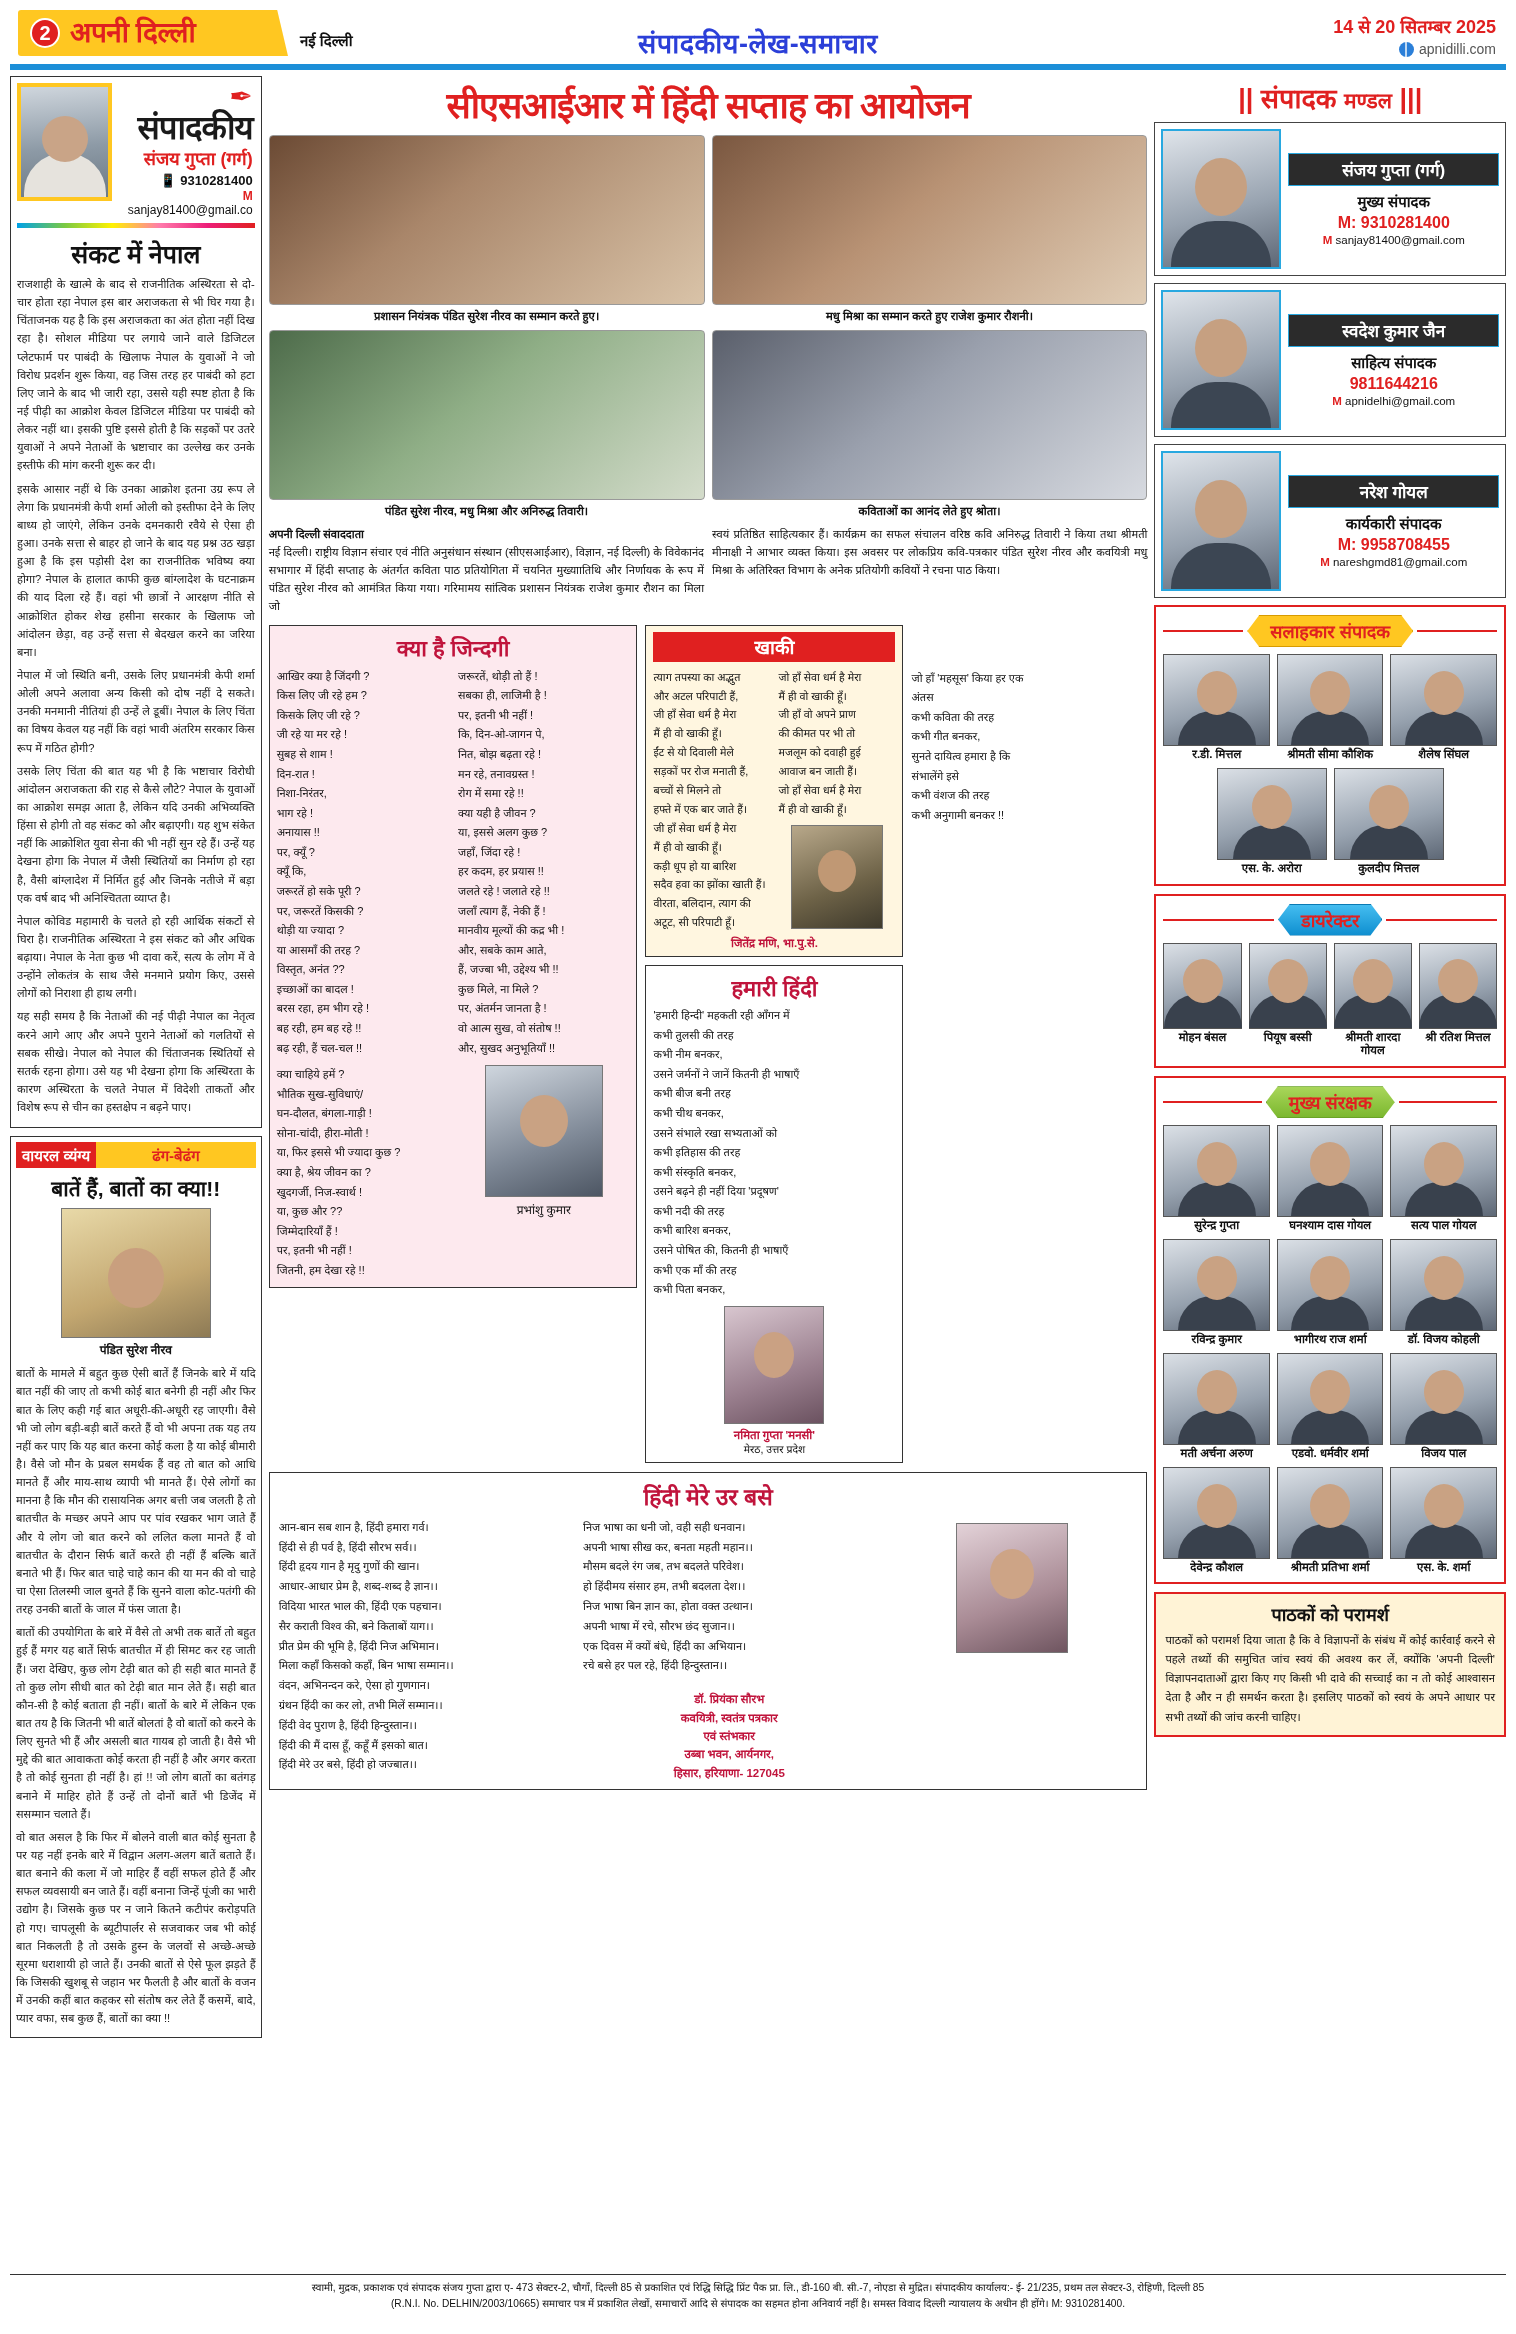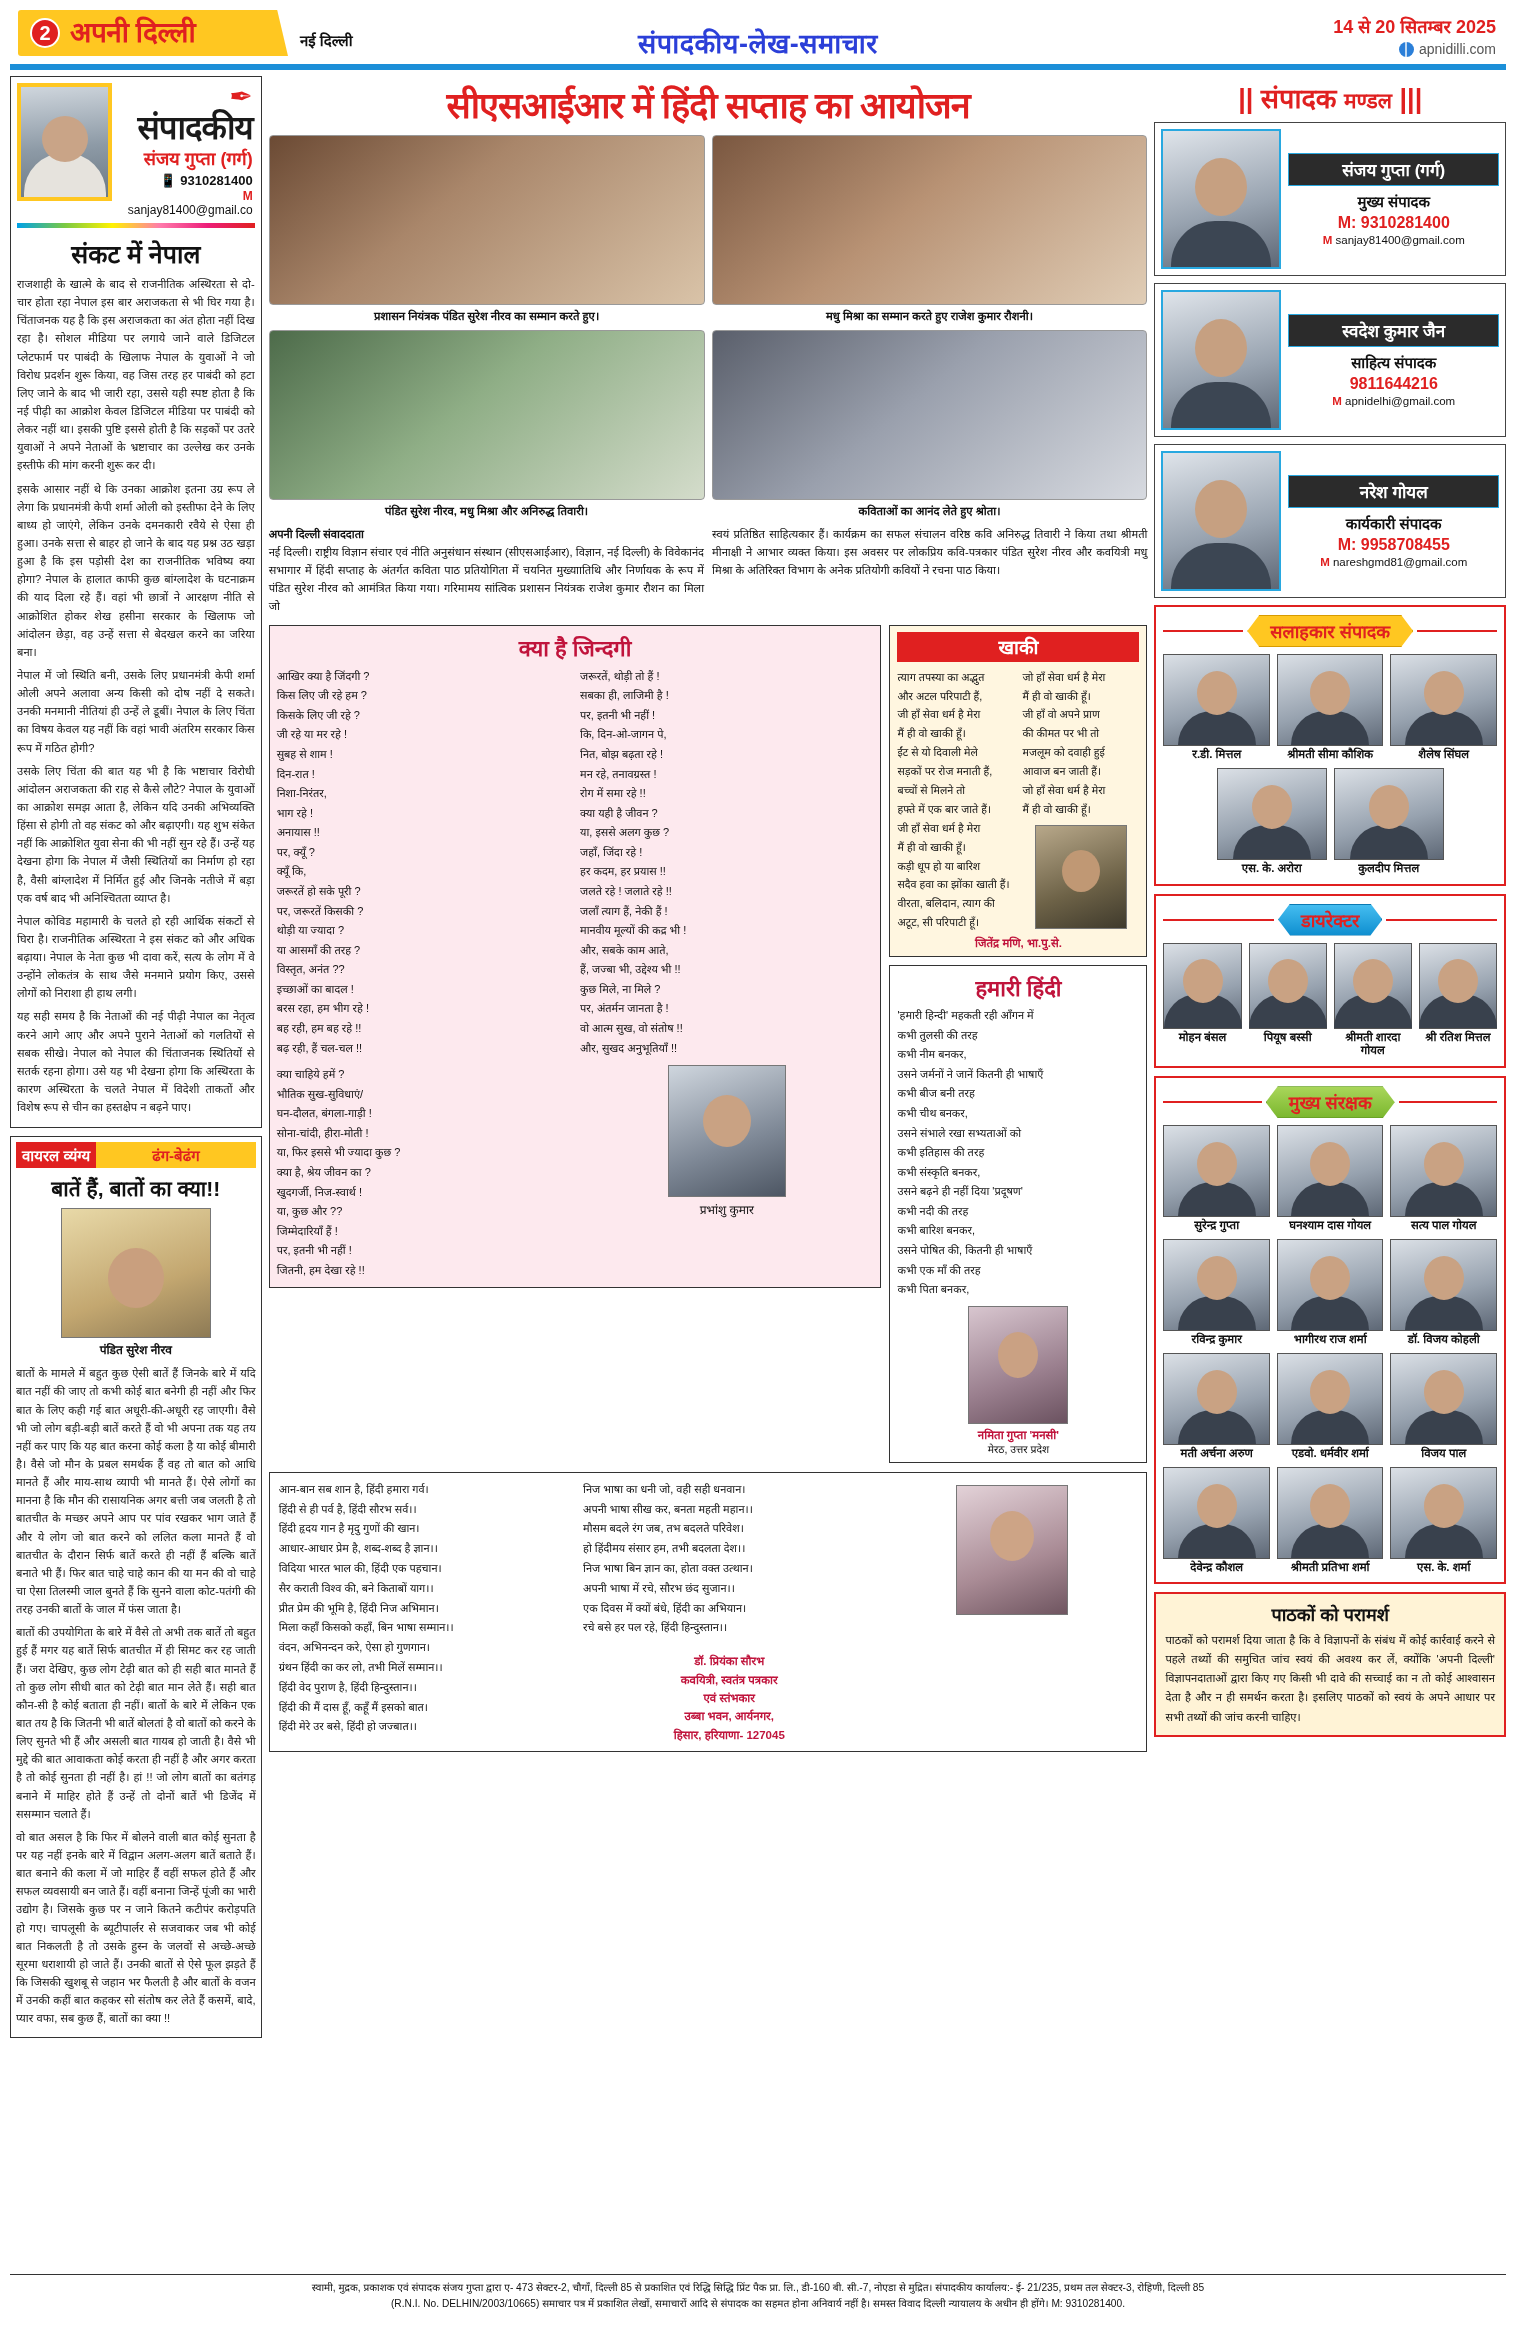--- a/index.html
+++ b/index.html
@@ -404,23 +404,36 @@
               <div>उसने पोषित की, कितनी ही भाषाएँ</div>
               <div>कभी एक माँ की तरह</div>
               <div>कभी पिता बनकर,</div>
             </div>
             <div class="hindi-portrait"></div>
             <div class="hindi-cap">नमिता गुप्ता 'मनसी'</div>
             <div class="hindi-sub">मेरठ, उत्तर प्रदेश</div>
           </div>
         </div>
 
+        <div style="width:236px">
+          <div class="hindi-lines" style="padding-top:44px">
+            <div>जो हाँ 'महसूस' किया हर एक</div>
+            <div>अंतस</div>
+            <div>कभी कविता की तरह</div>
+            <div>कभी गीत बनकर,</div>
+            <div>सुनते दायित्व हमारा है कि</div>
+            <div>संभालेंगे इसे</div>
+            <div>कभी वंशज की तरह</div>
+            <div>कभी अनुगामी बनकर !!</div>
+          </div>
+        </div>
       </div>
 
       <div class="bottom-box">
+        <div class="bottom-head">हिंदी मेरे उर बसे</div>
         <div class="bottom-flex">
           <div class="bottom-col">
             <div>आन-बान सब शान है, हिंदी हमारा गर्व।</div>
             <div>हिंदी से ही पर्व है, हिंदी सौरभ सर्व।।</div>
             <div>हिंदी हृदय गान है मृदु गुणों की खान।</div>
             <div>आधार-आधार प्रेम है, शब्द-शब्द है ज्ञान।।</div>
             <div>विदिया भारत भाल की, हिंदी एक पहचान।</div>
             <div>सैर कराती विश्व की, बने किताबों याग।।</div>
             <div>प्रीत प्रेम की भूमि है, हिंदी निज अभिमान।</div>
             <div>मिला कहाँ किसको कहाँ, बिन भाषा सम्मान।।</div>

